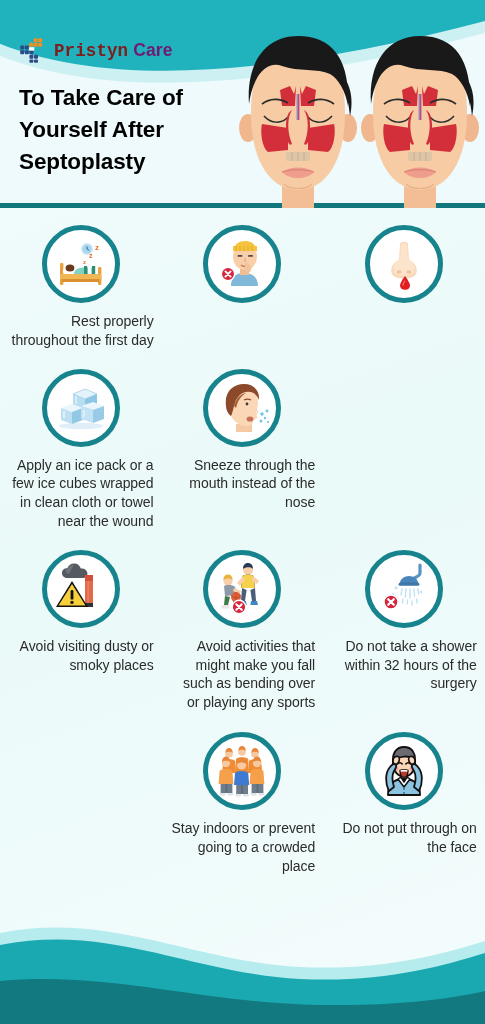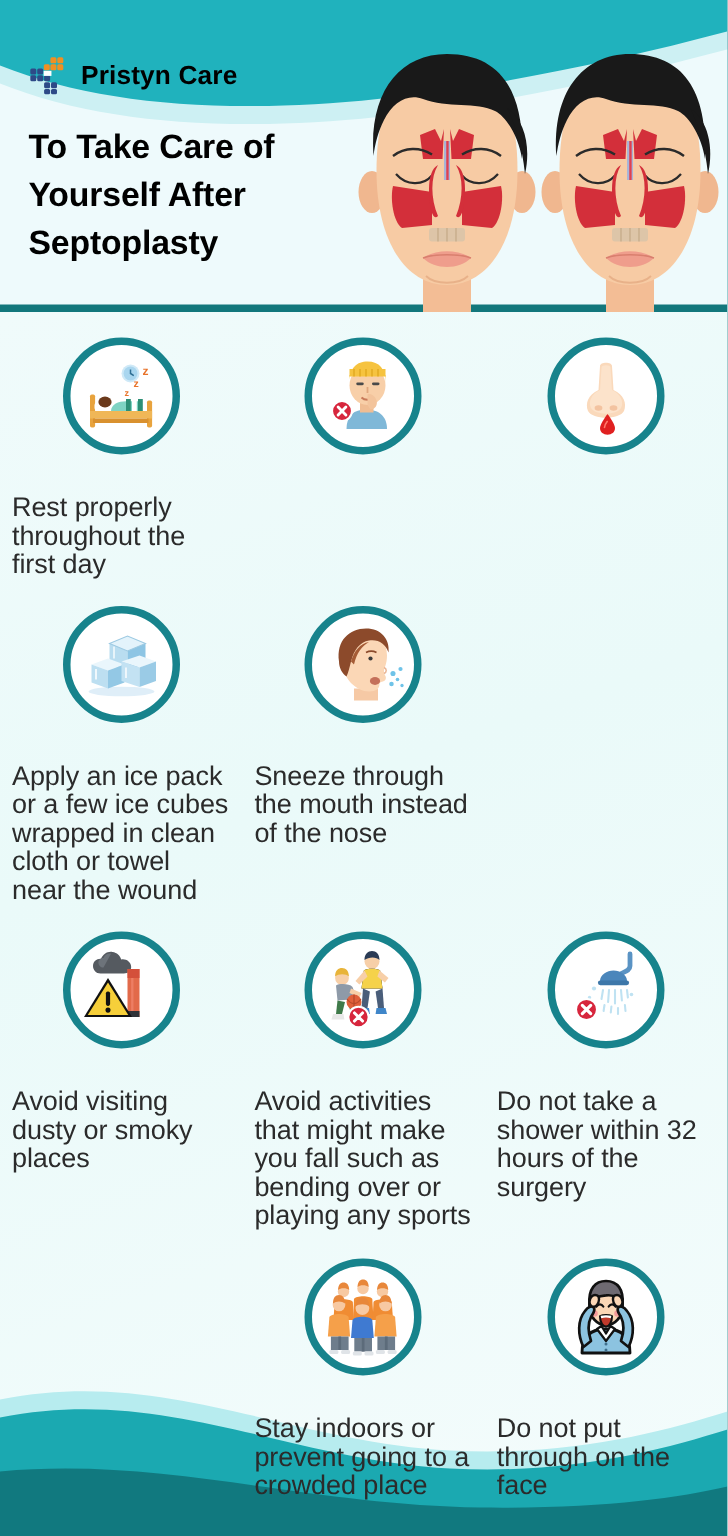--- a/index.html
+++ b/index.html
@@ -28,22 +28,22 @@
   .brand{
     position:absolute;left:19px;top:36px;
     display:flex;align-items:center;gap:7px;
     z-index:6;
   }
   .brand-mark{width:28px;height:28px;position:relative;}
   .brand-text{
     font-size:17.5px;font-weight:bold;letter-spacing:.1px;
     white-space:nowrap;
   }
-  .brand-text .b1{color:#000000;}
-  .brand-text .b2{color:#000000;}
+  .brand-text .b1{color:#7f1d1d;font-family:Liberation Mono, monospace;}
+  .brand-text .b2{color:#701a75;}
 
   .title{
     position:absolute;left:19px;top:82px;width:235px;
     z-index:6;
     font-size:22.5px;font-weight:bold;line-height:32px;
     color:#000000;
     letter-spacing:-.1px;
   }
 
   .faces{
@@ -80,24 +80,24 @@
     width:78px;height:78px;border-radius:50%;
     background:#ffffff;
     border:5px solid #17838c;
     box-sizing:border-box;
     display:flex;align-items:center;justify-content:center;
     position:relative;
   }
   .badge svg{display:block;}
 
   .caption{
-    margin-top:26px;
-    font-size:18px;line-height:18.8px;
+    margin-top:9px;
+    font-size:14px;line-height:18.8px;
     color:#2b2b2b;
-    text-align:left;
+    text-align:right;
     letter-spacing:-.05px;
   }
 
   
   .r1{margin-top:17px;}
   .r2{margin-top:19px;}
   .r3{margin-top:19px;}
   .r4{margin-top:20px;}
 </style>
 </head>

